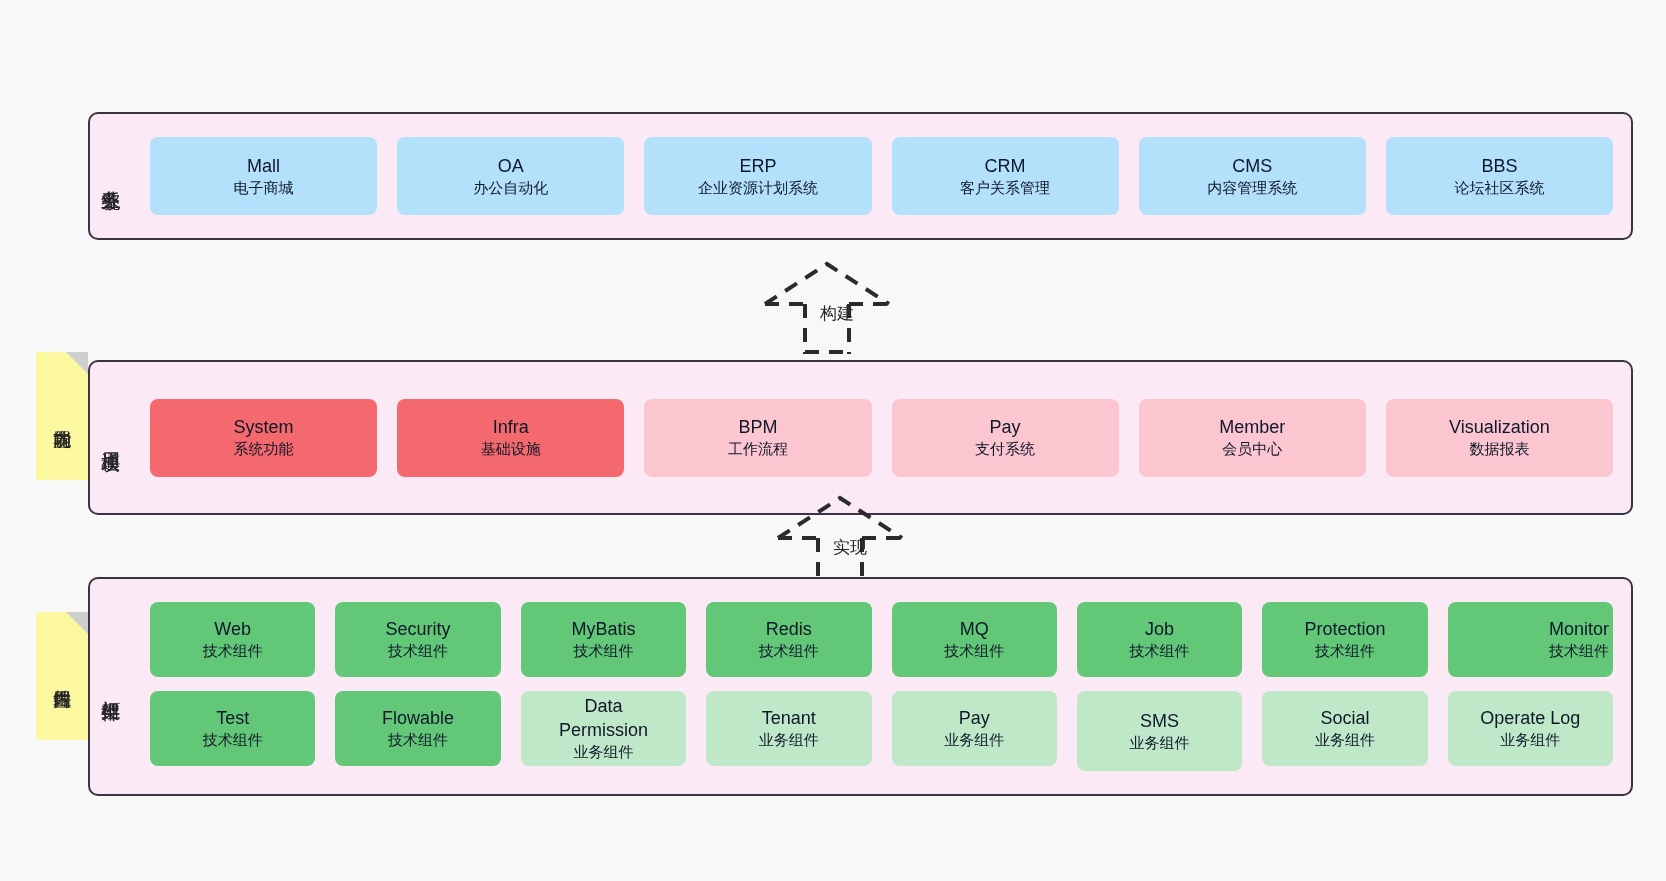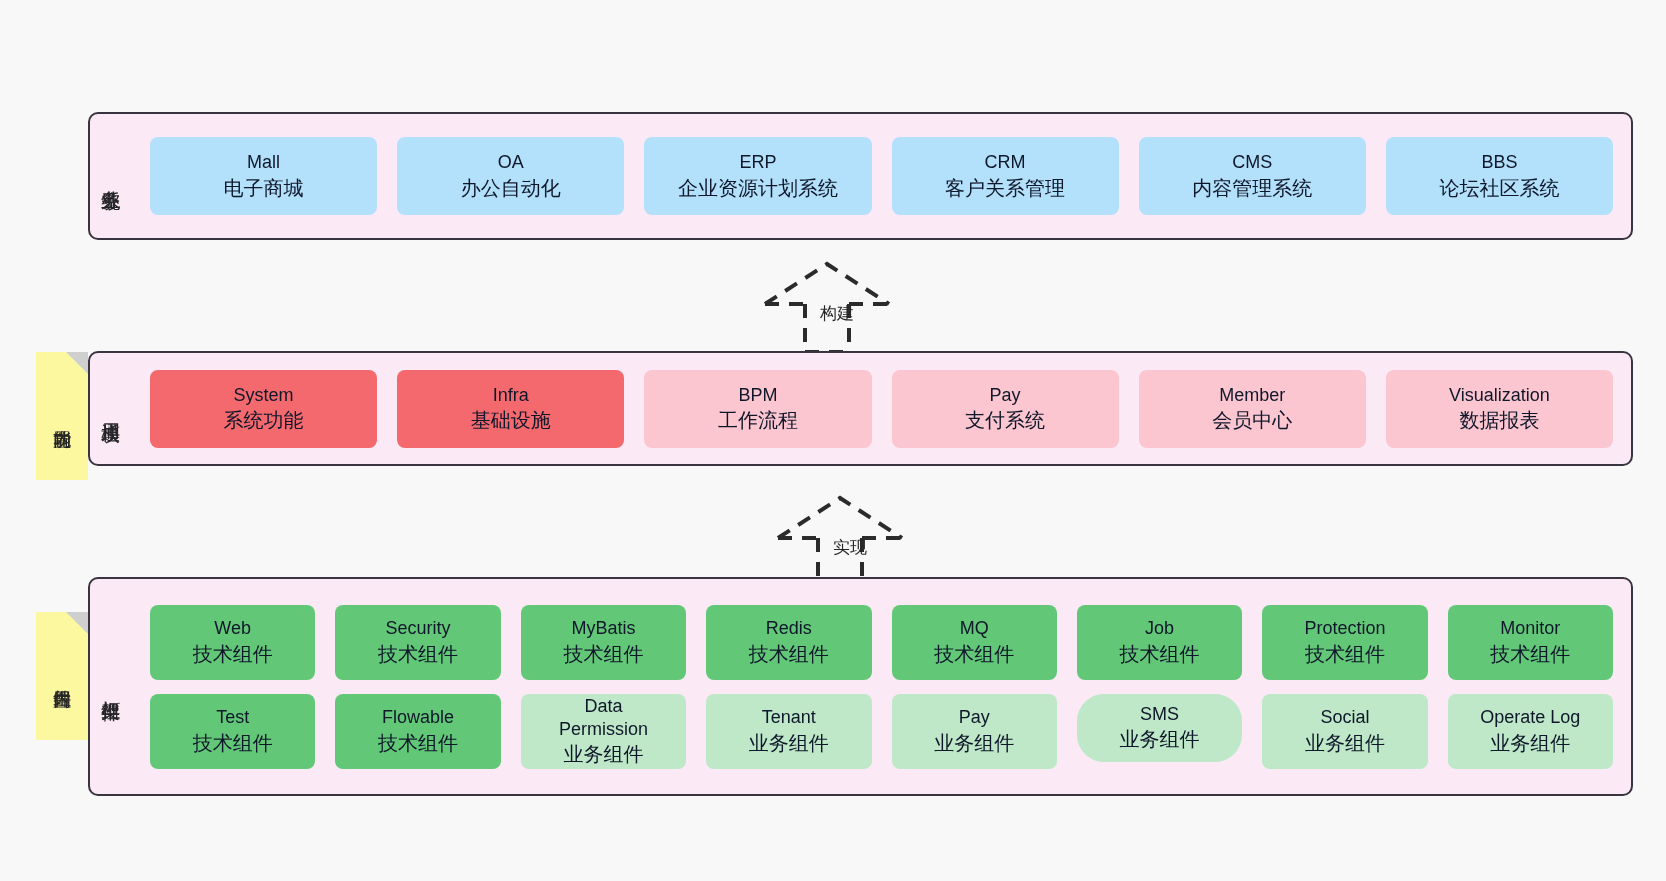--- a/index.html
+++ b/index.html
@@ -76,21 +76,21 @@
     text-align: center;
     font-size: 18px;
     line-height: 1.3;
     color: #0f172a;
     margin: 0 10px;
     flex: 1 1 0;
     padding: 6px 4px;
     user-select: none;
   }
   .card .en { font-size: 18px; }
-  .card .cn { font-size: 20px; }
+  .card .cn { font-size: 15px; }
 
   .blue   { background: #b3e0fb; }
   .red    { background: #f4696e; }
   .pink   { background: #fcc6d0; }
   .green  { background: #62c878; }
   .mint   { background: #bee8c7; }
 
   
   .note {
     position: absolute;
@@ -188,21 +188,21 @@
       </g>
     </svg>
     <span class="lbl">构建</span>
   </div>
 
   <div class="note" style="left:36px; top:352px; width:52px; height:128px;">
     <span class="fold"></span>
     <span>内置功能</span>
   </div>
 
-  <div class="band" style="left:88px; top:351px; width:1545px; height:115px;">
+  <div class="band" style="left:88px; top:360px; width:1545px; height:155px;">
     <div class="band-title">通用模块</div>
     <div class="band-body">
 
       <div class="card red" style="height:78px;">
         <span class="en">System</span>
         <span class="cn">系统功能</span>
       </div>
 
       <div class="card red" style="height:78px;">
         <span class="en">Infra</span>
@@ -274,21 +274,21 @@
           <span class="cn">技术组件</span>
         </div>
         <div class="card green" style="height:75px;">
           <span class="en">Job</span>
           <span class="cn">技术组件</span>
         </div>
         <div class="card green" style="height:75px;">
           <span class="en">Protection</span>
           <span class="cn">技术组件</span>
         </div>
-        <div class="card green" style="height:75px;">
+        <div class="card green" style="height:75px;align-items:flex-end;">
           <span class="en">Monitor</span>
           <span class="cn">技术组件</span>
         </div>
       </div>
 
       <div class="row">
         <div class="card green" style="height:75px;">
           <span class="en">Test</span>
           <span class="cn">技术组件</span>
         </div>
@@ -301,21 +301,21 @@
           <span class="cn">业务组件</span>
         </div>
         <div class="card mint" style="height:75px;">
           <span class="en">Tenant</span>
           <span class="cn">业务组件</span>
         </div>
         <div class="card mint" style="height:75px;">
           <span class="en">Pay</span>
           <span class="cn">业务组件</span>
         </div>
-        <div class="card mint" style="height:68px;border-radius:27px;">
+        <div class="card mint" style="height:80px;">
           <span class="en">SMS</span>
           <span class="cn">业务组件</span>
         </div>
         <div class="card mint" style="height:75px;">
           <span class="en">Social</span>
           <span class="cn">业务组件</span>
         </div>
         <div class="card mint" style="height:75px;">
           <span class="en">Operate Log</span>
           <span class="cn">业务组件</span>

